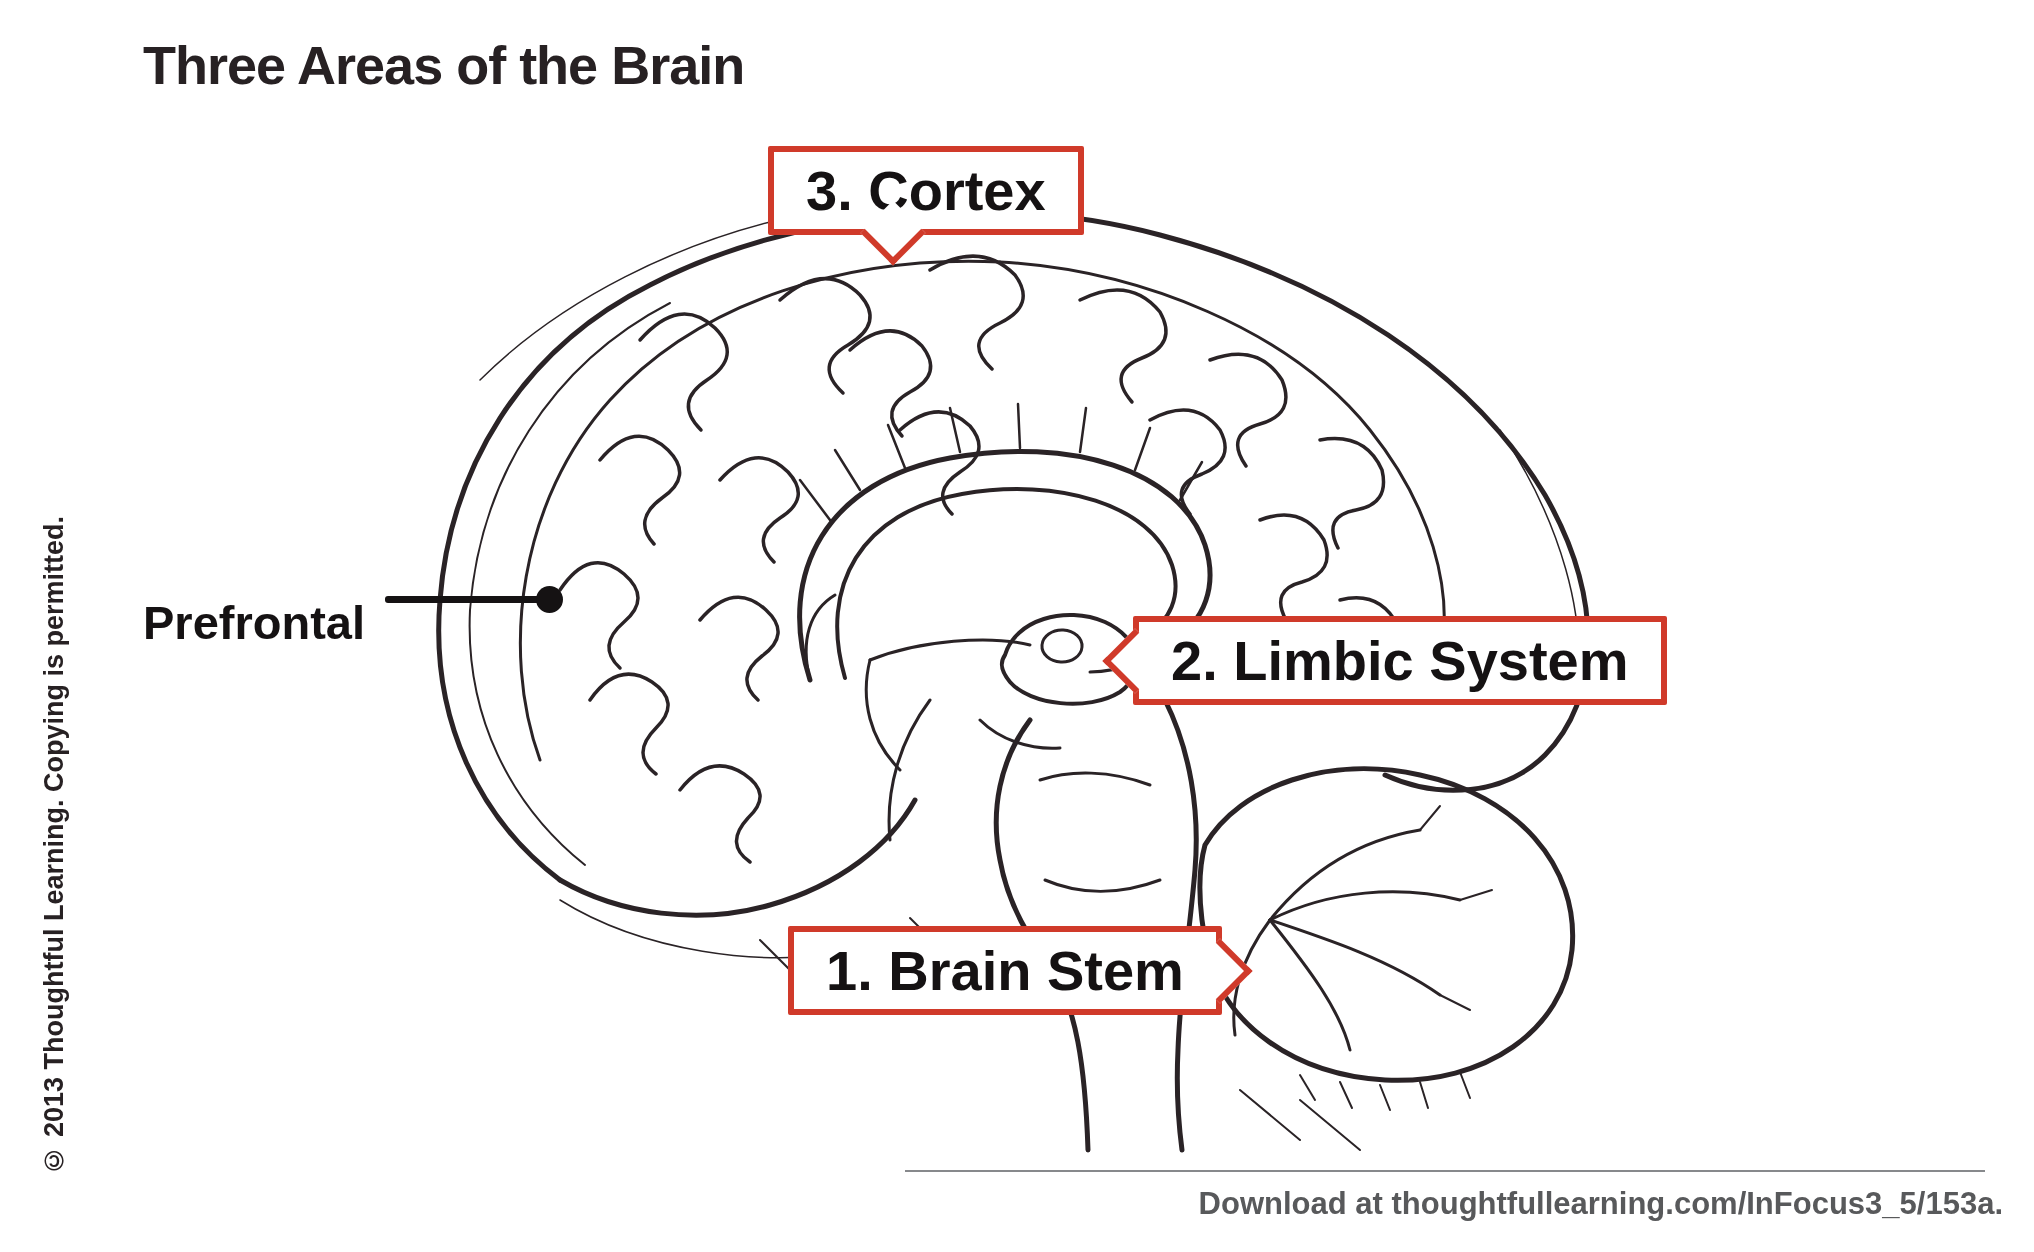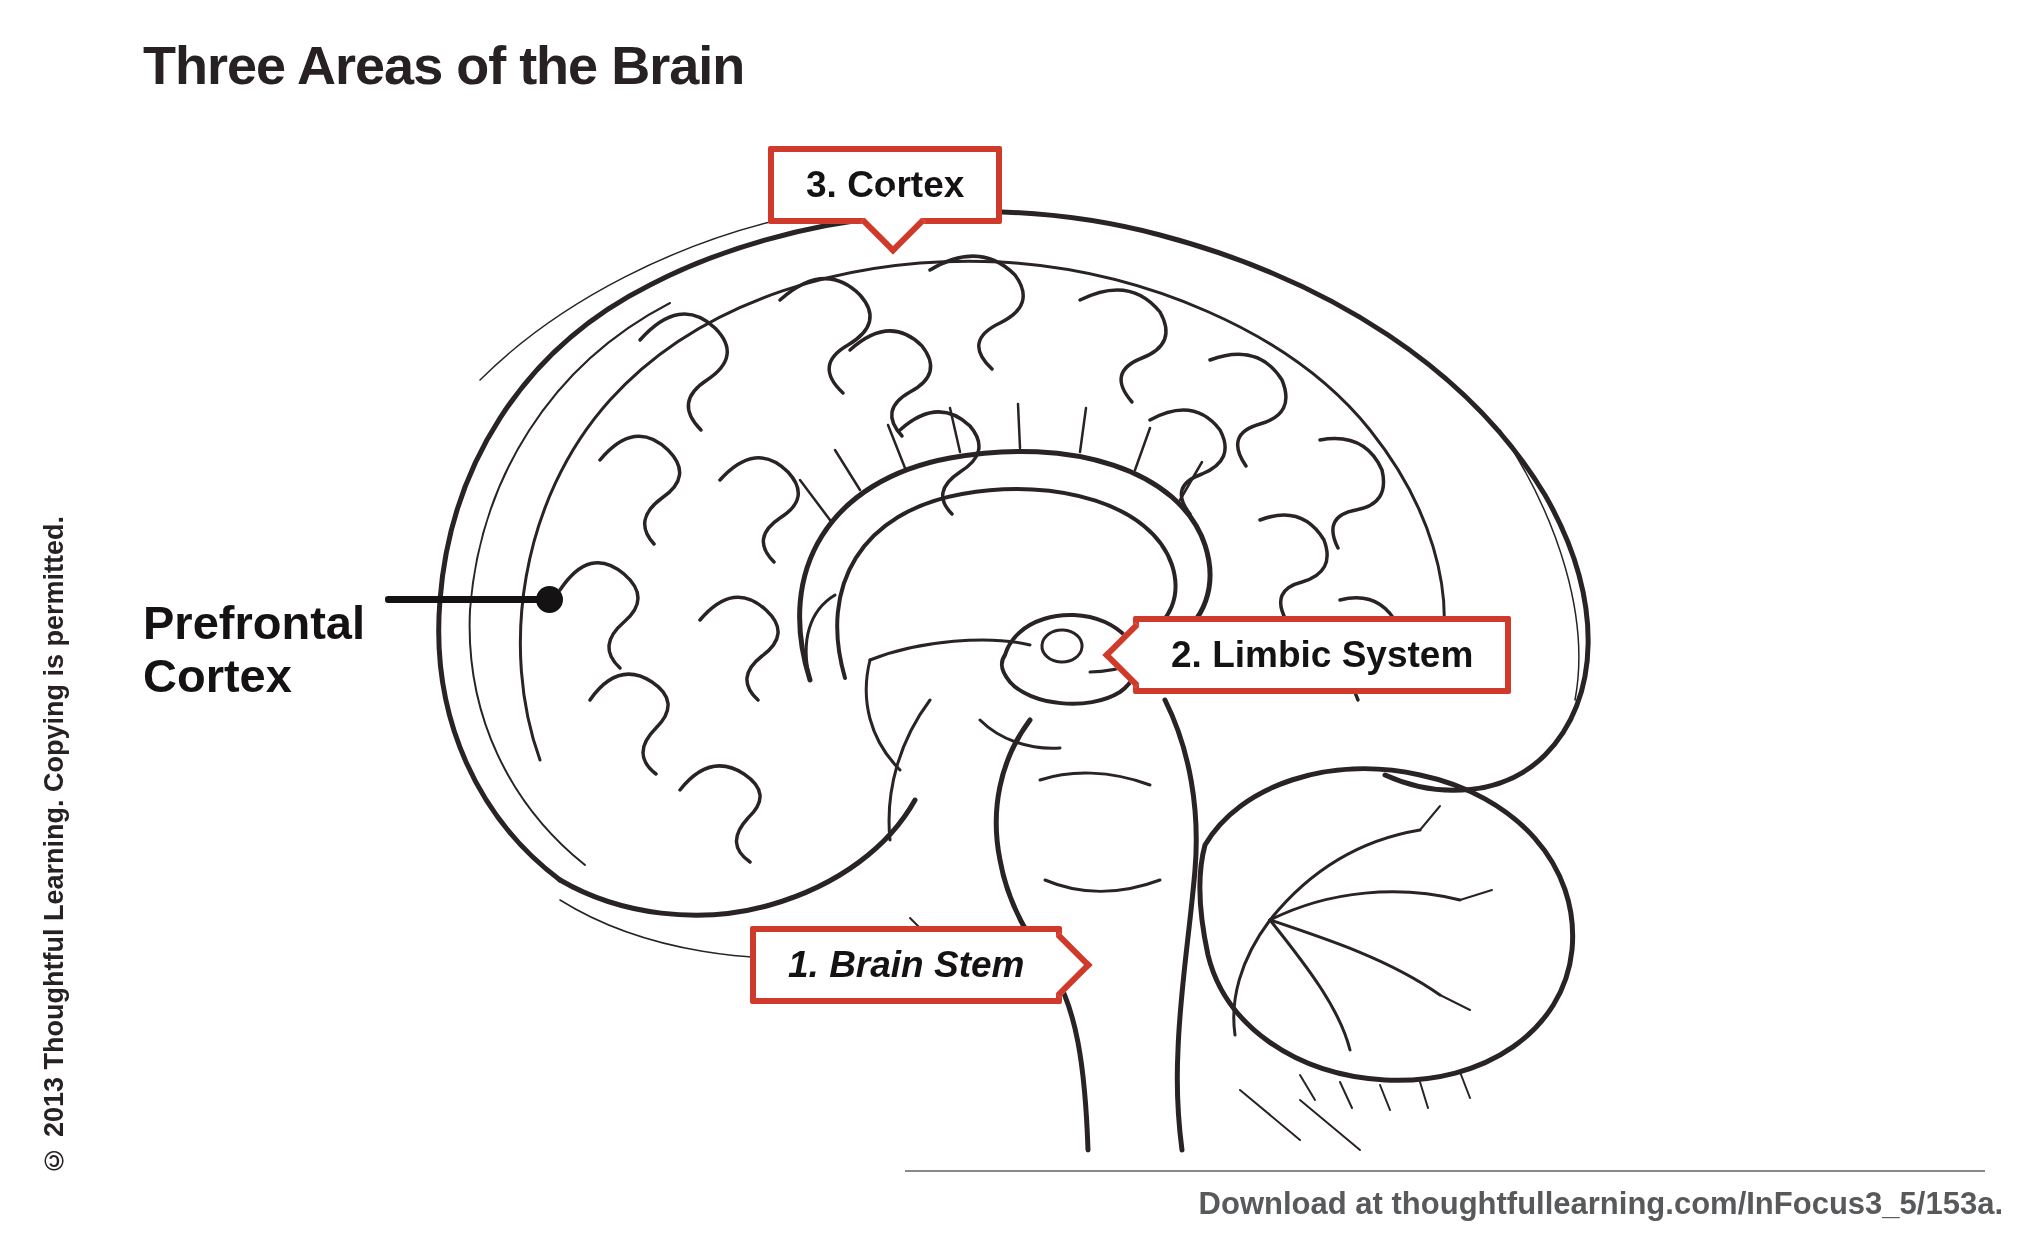--- a/index.html
+++ b/index.html
@@ -23,21 +23,21 @@
   }
   .copyright-vertical span{
     writing-mode:vertical-rl;transform:rotate(180deg);
     font-size:27px;font-weight:bold;color:var(--ink);white-space:nowrap;
   }
 
   .brain-svg{position:absolute;left:0;top:0;}
 
   .callout{
     position:absolute;background:#fff;border:6px solid var(--callout-border);
-    padding:12px 32px;font-size:37px;font-weight:bold;color:#151213;
+    padding:6px 32px;font-size:56px;font-weight:bold;color:#151213;
     white-space:nowrap;border-radius:2px;
   }
   .pointer{
     position:absolute;width:46px;height:46px;background:#fff;
   }
   .pointer.down{
     bottom:-27px;left:96px;transform:rotate(45deg);
     border-right:6px solid var(--callout-border);
     border-bottom:6px solid var(--callout-border);
   }
@@ -46,21 +46,21 @@
     border-left:6px solid var(--callout-border);
     border-bottom:6px solid var(--callout-border);
   }
   .pointer.right{
     right:-27px;top:50%;transform:translateY(-50%) rotate(45deg);
     border-top:6px solid var(--callout-border);
     border-right:6px solid var(--callout-border);
   }
   .callout-cortex{left:768px;top:146px;}
   .callout-limbic{left:1133px;top:616px;}
-  .callout-brainstem{left:750px;top:926px;font-style:italic;}
+  .callout-brainstem{left:788px;top:926px;}
 
   .prefrontal-label{
     position:absolute;left:143px;top:572px;
     font-size:47px;font-weight:bold;color:#151213;line-height:1.12;margin-top:25px;
   }
   .prefrontal-line{
     position:absolute;left:385px;top:596px;width:158px;height:7px;
     background:#151213;border-radius:3px;
   }
   .prefrontal-dot{
@@ -193,21 +193,20 @@
     <div class="pointer left"></div>
   </div>
 
   <div class="callout callout-brainstem">
     <span>1. Brain Stem</span>
     <div class="pointer right"></div>
   </div>
 
   <div class="prefrontal-label">
     <div>Prefrontal</div>
-    <div>Cortex</div>
   </div>
   <div class="prefrontal-line"></div>
   <div class="prefrontal-dot"></div>
 
   <div class="footer-rule"></div>
   <div class="footer-text">Download at thoughtfullearning.com/InFocus3_5/153a.</div>
 
 </div>
 
 </body></html>

